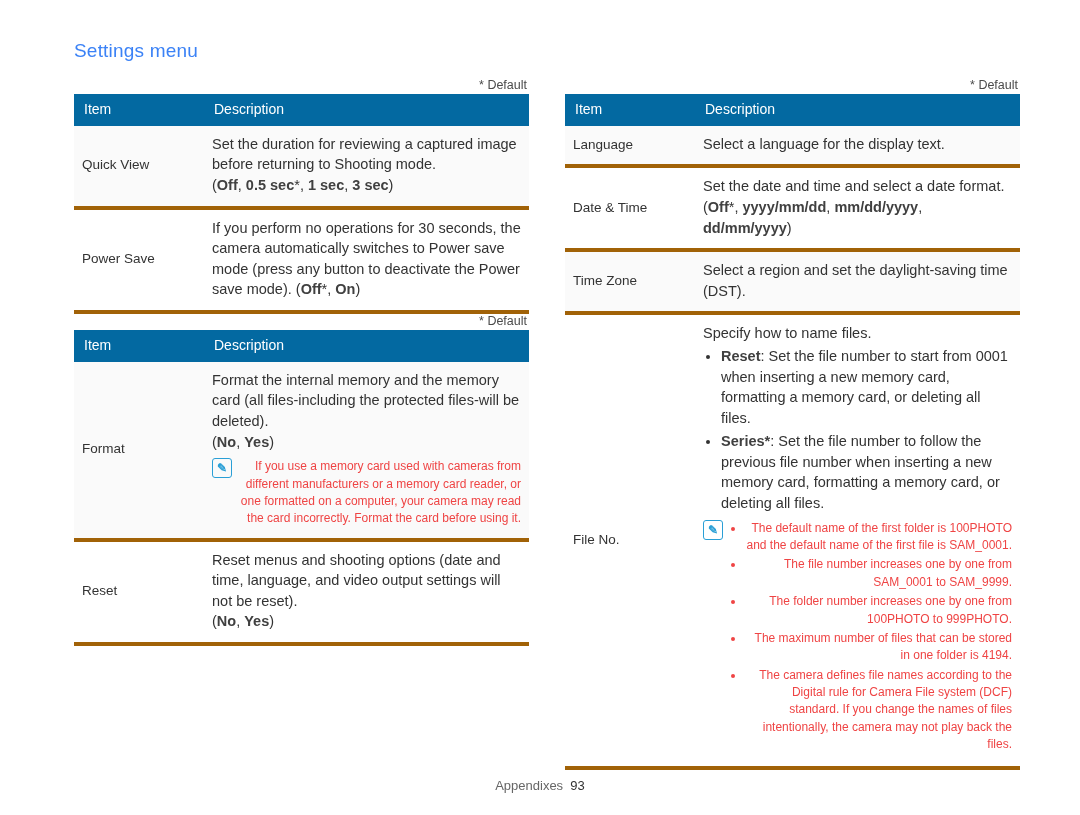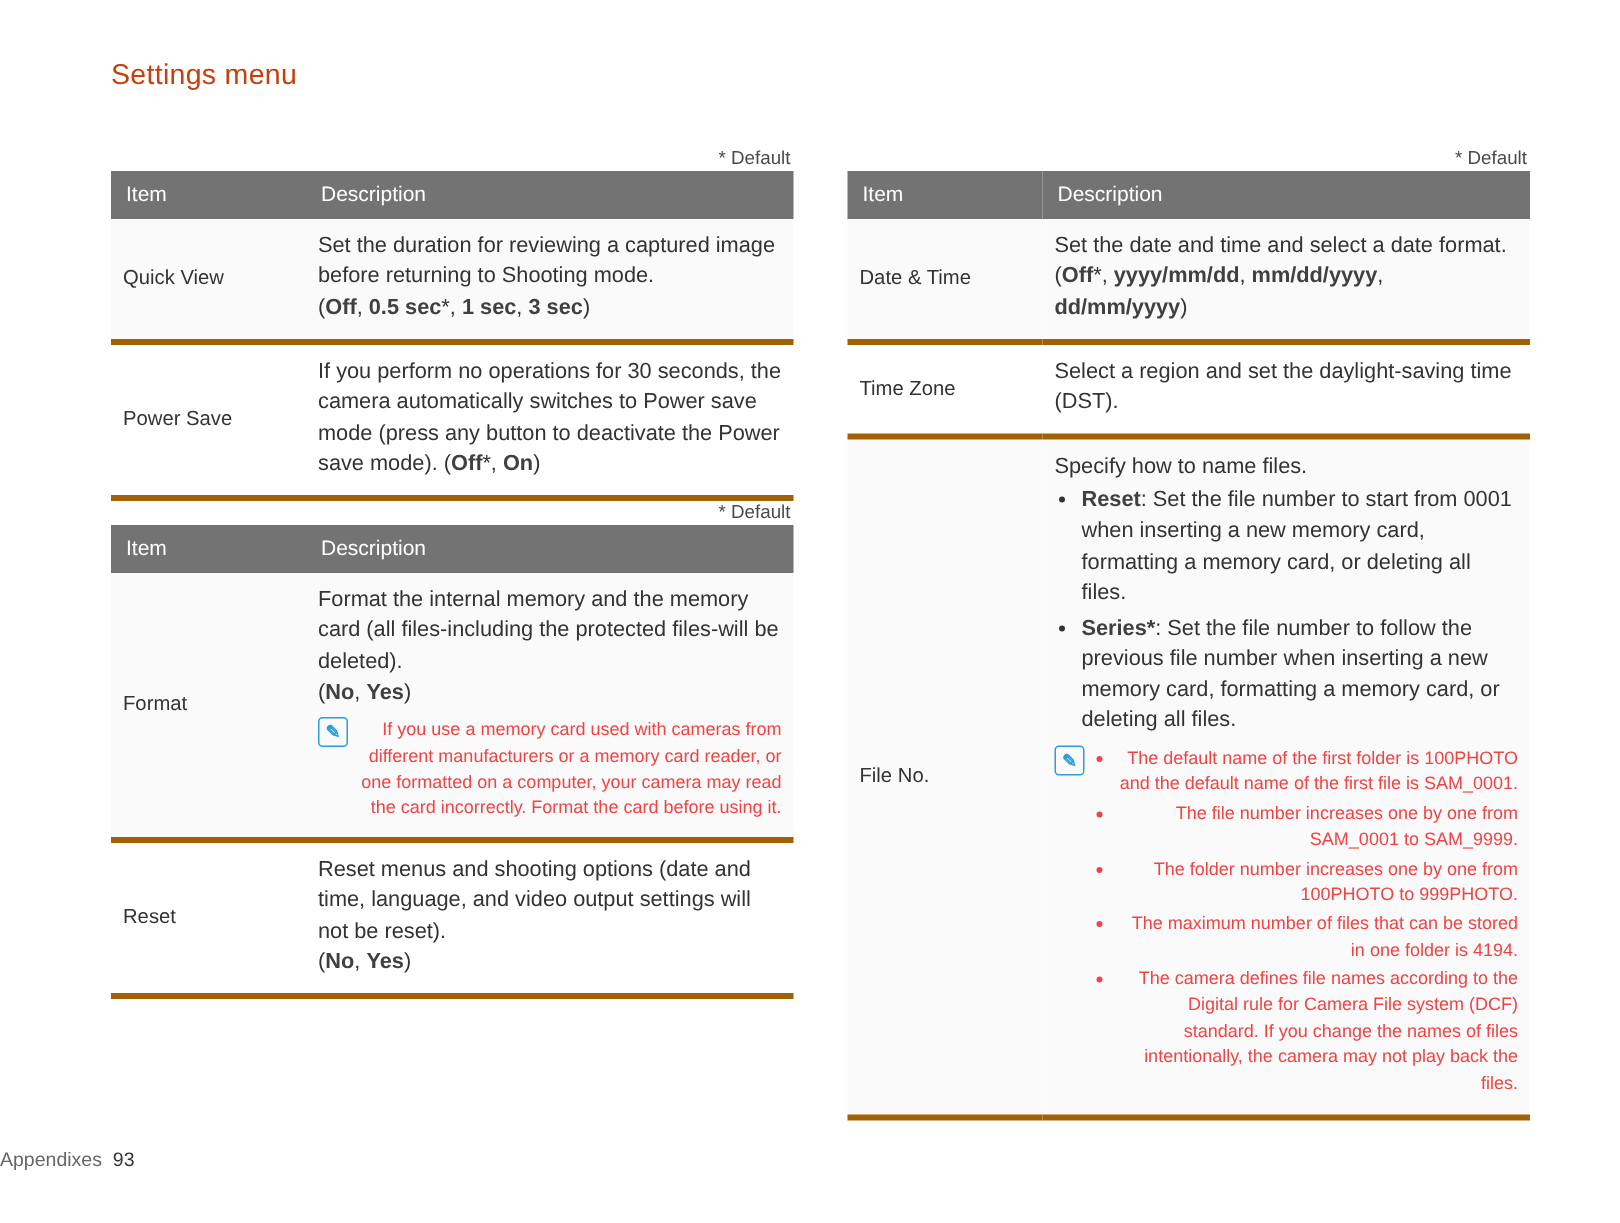--- a/index.html
+++ b/index.html
@@ -7,44 +7,44 @@
     width:1080px;height:815px;
     box-sizing:border-box;
     padding:40px 60px 0 74px;
     font-family:"Helvetica Neue",Arial,sans-serif;
     color:#3a3a3a;
     position:relative;
   }
   .crumb{
     font-size:19px;
     font-weight:300;
-    color:#c2410c;
+    color:#3b82f6;
     letter-spacing:0.2px;
-    margin-bottom:36px;
+    margin-bottom:16px;
   }
   .columns{
     display:flex;
     gap:36px;
   }
   .col{flex:1;min-width:0;}
   .default-note{
     text-align:right;
     font-size:12.5px;
     color:#4a4a4a;
     margin-bottom:2px;
     padding-right:2px;
   }
   table.settings{
     width:100%;
     border-collapse:collapse;
     font-size:14.5px;
     line-height:1.42;
   }
   table.settings thead th{
-    background:#737373;
+    background:#0369a1;
     color:#fff;
     font-weight:400;
     text-align:left;
     padding:6px 10px 6px 10px;
     font-size:14px;
   }
   table.settings thead th:first-child{width:110px;}
   table.settings tbody td{
     vertical-align:middle;
     padding:8px 8px 10px 8px;
@@ -87,21 +87,22 @@
   }
   .note ul{margin:0;padding-left:14px;}
   .note ul li{margin-bottom:2px;}
   ul.bullets{
     margin:2px 0 2px 0;
     padding-left:18px;
   }
   ul.bullets li{margin-bottom:3px;}
   .footer{
     position:absolute;
-    bottom:35px;left:0;right:0;
+    bottom:22px;left:0;right:0;
+    text-align:center;
     font-size:13px;
     font-weight:300;
     color:#666;
   }
   .footer .pg{color:#333;}
 </style>
 </head>
 <body>
 <div class="page">
 
@@ -173,20 +174,24 @@
 
     <div class="default-note">* Default</div>
     <table class="settings">
       <thead>
         <tr>
           <th>Item</th>
           <th>Description</th>
         </tr>
       </thead>
       <tbody>
+        <tr>
+          <td class="item">Language</td>
+          <td>Select a language for the display text.</td>
+        </tr>
         <tr>
           <td class="item">Date &amp; Time</td>
           <td>
             <span>Set the date and time and select a date format.</span><br>
             (<span class="bold">Off</span>*, <span class="bold">yyyy/mm/dd</span>, <span class="bold">mm/dd/yyyy</span>, <span class="bold">dd/mm/yyyy</span>)
           </td>
         </tr>
         <tr>
           <td class="item">Time Zone</td>
           <td>Select a region and set the daylight-saving time (DST).</td>

